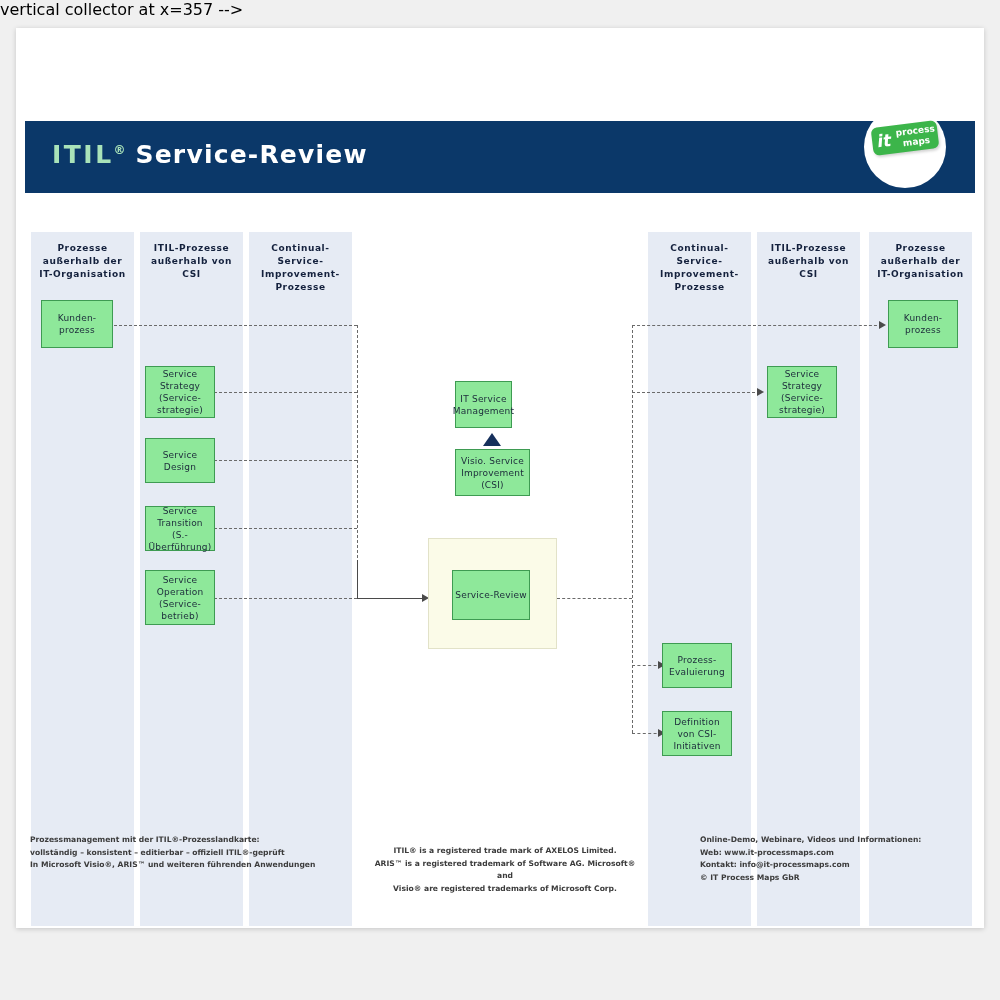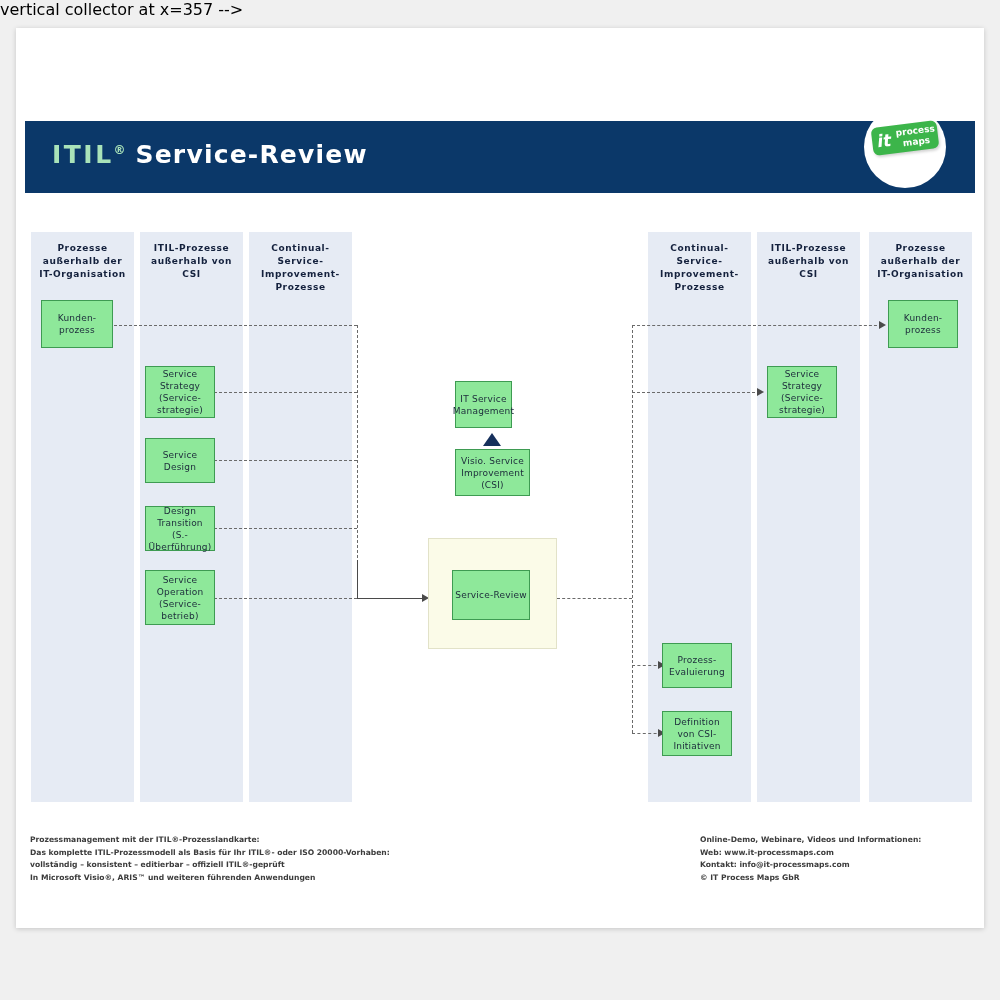--- a/index.html
+++ b/index.html
@@ -99,21 +99,21 @@
     font-weight: bold;
     line-height: 11px;
     text-align: center;
   }
 
   
   .lane {
     position: absolute;
     background: #e6ebf4;
     top: 232px;
-    height: 570px;
+    height: 694px;
   }
   .lane-title {
     position: absolute;
     top: 10px;
     left: 4px;
     right: 4px;
     text-align: center;
     font-size: 9px;
     font-weight: bold;
     letter-spacing: 0.6px;
@@ -281,21 +281,21 @@
   
   <div class="container-box" style="left:428px; top:538px; width:129px; height:111px;"></div>
 
   
   <div class="pbox" style="left:41px; top:300px; width:72px; height:48px;">Kunden-prozess</div>
 
   <div class="pbox" style="left:145px; top:366px; width:70px; height:52px;">Service Strategy (Service-strategie)</div>
 
   <div class="pbox" style="left:145px; top:438px; width:70px; height:45px;">Service Design</div>
 
-  <div class="pbox" style="left:145px; top:506px; width:70px; height:45px;">Design Transition (S.-Überführung)</div>
+  <div class="pbox" style="left:145px; top:506px; width:70px; height:45px;">Service Transition (S.-Überführung)</div>
 
   <div class="pbox" style="left:145px; top:570px; width:70px; height:55px;">Service Operation (Service-betrieb)</div>
 
   <div class="pbox" style="left:455px; top:381px; width:57px; height:47px;">IT Service Management</div>
 
   <div class="arrow-up-big" style="left:483px; top:433px;"></div>
 
   <div class="pbox" style="left:455px; top:449px; width:75px; height:47px;">Visio. Service Improvement (CSI)</div>
 
   <div class="pbox" style="left:452px; top:570px; width:78px; height:50px;">Service-Review</div>
@@ -304,25 +304,29 @@
 
   <div class="pbox" style="left:662px; top:711px; width:70px; height:45px;">Definition von CSI-Initiativen</div>
 
   <div class="pbox" style="left:767px; top:366px; width:70px; height:52px;">Service Strategy (Service-strategie)</div>
 
   <div class="pbox" style="left:888px; top:300px; width:70px; height:48px;">Kunden-prozess</div>
 
   
   <div id="foot-left" class="foot bold">
     <div>Prozessmanagement  mit der ITIL®-Prozesslandkarte:</div>
-    <div>Das komplette  ITIL-Prozessmodell als Basis für Ihr ITIL®- oder ISO 20000-Vorhaben:</div>
     <div>vollständig – konsistent – editierbar – offiziell ITIL®-geprüft</div>
     <div>In Microsoft Visio®, ARIS™ und weiteren führenden Anwendungen</div>
   </div>
 
+  <div id="foot-mid" class="foot bold">
+    <div>ITIL® is a registered trade mark of AXELOS Limited.</div>
+    <div>ARIS™ is a  registered trademark of Software AG. Microsoft® and</div>
+    <div>Visio® are registered trademarks of Microsoft Corp.</div>
+  </div>
 
   <div id="foot-right" class="foot bold">
     <div>Online-Demo, Webinare, Videos und Informationen:</div>
     <div>Web: www.it-processmaps.com</div>
     <div>Kontakt: info@it-processmaps.com</div>
     <div>© IT Process Maps GbR</div>
   </div>
 </div>
 
 </body></html>

